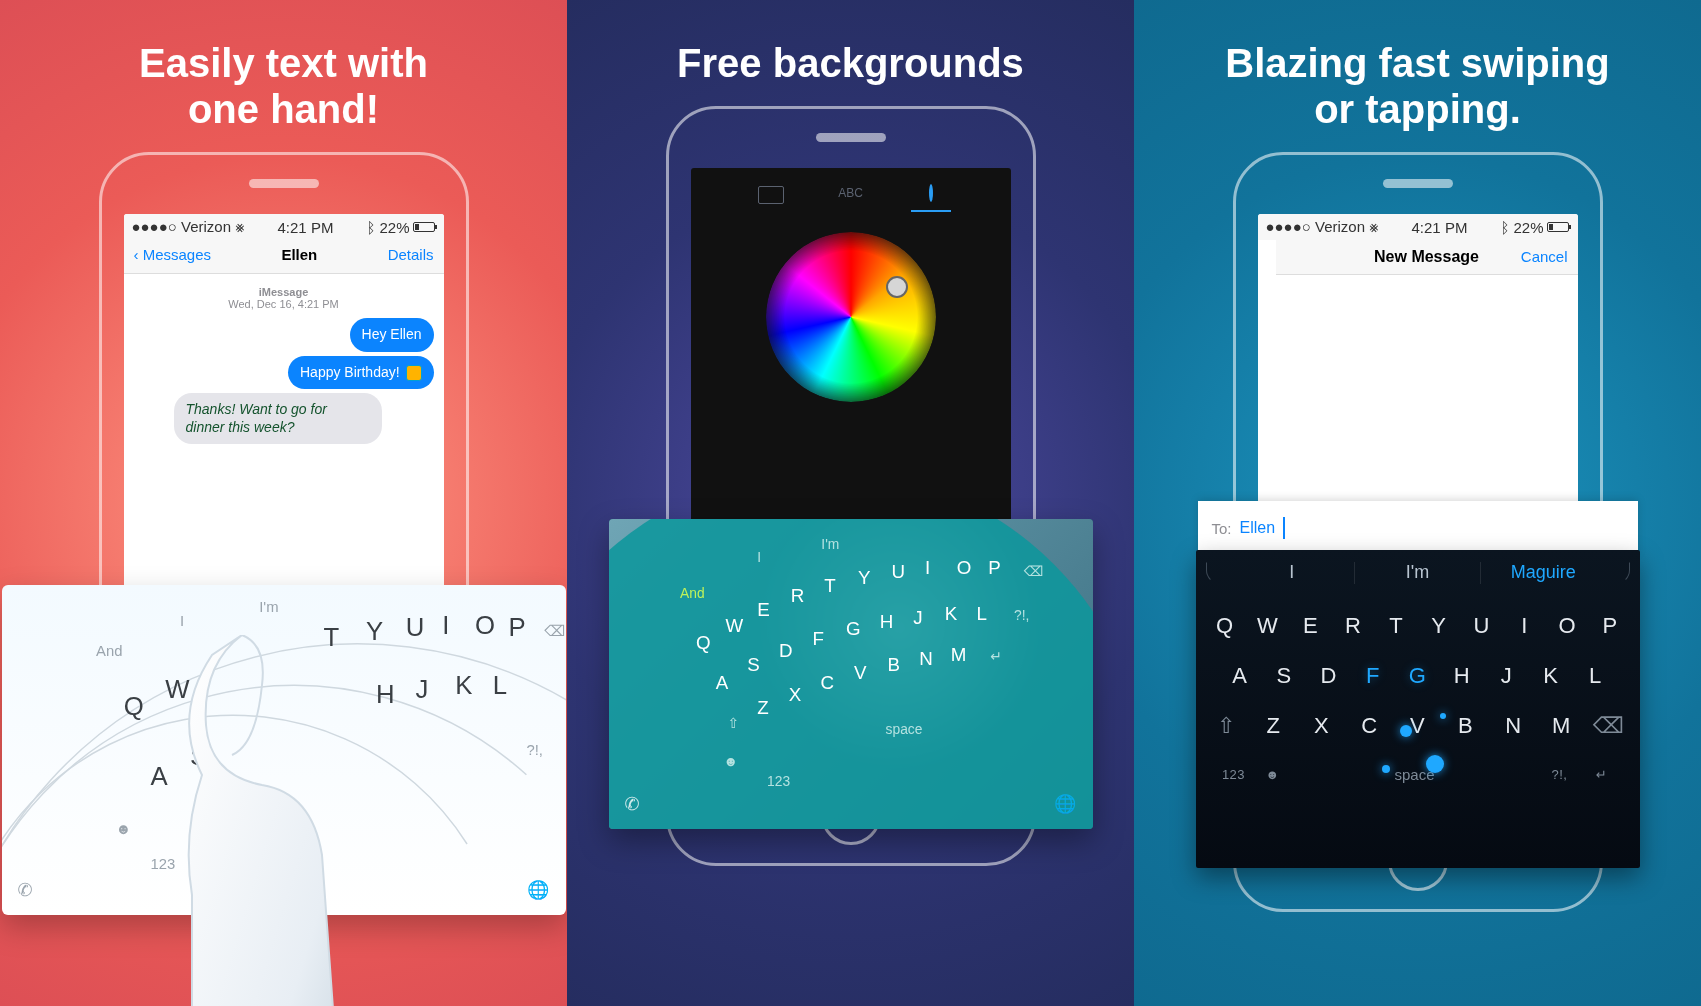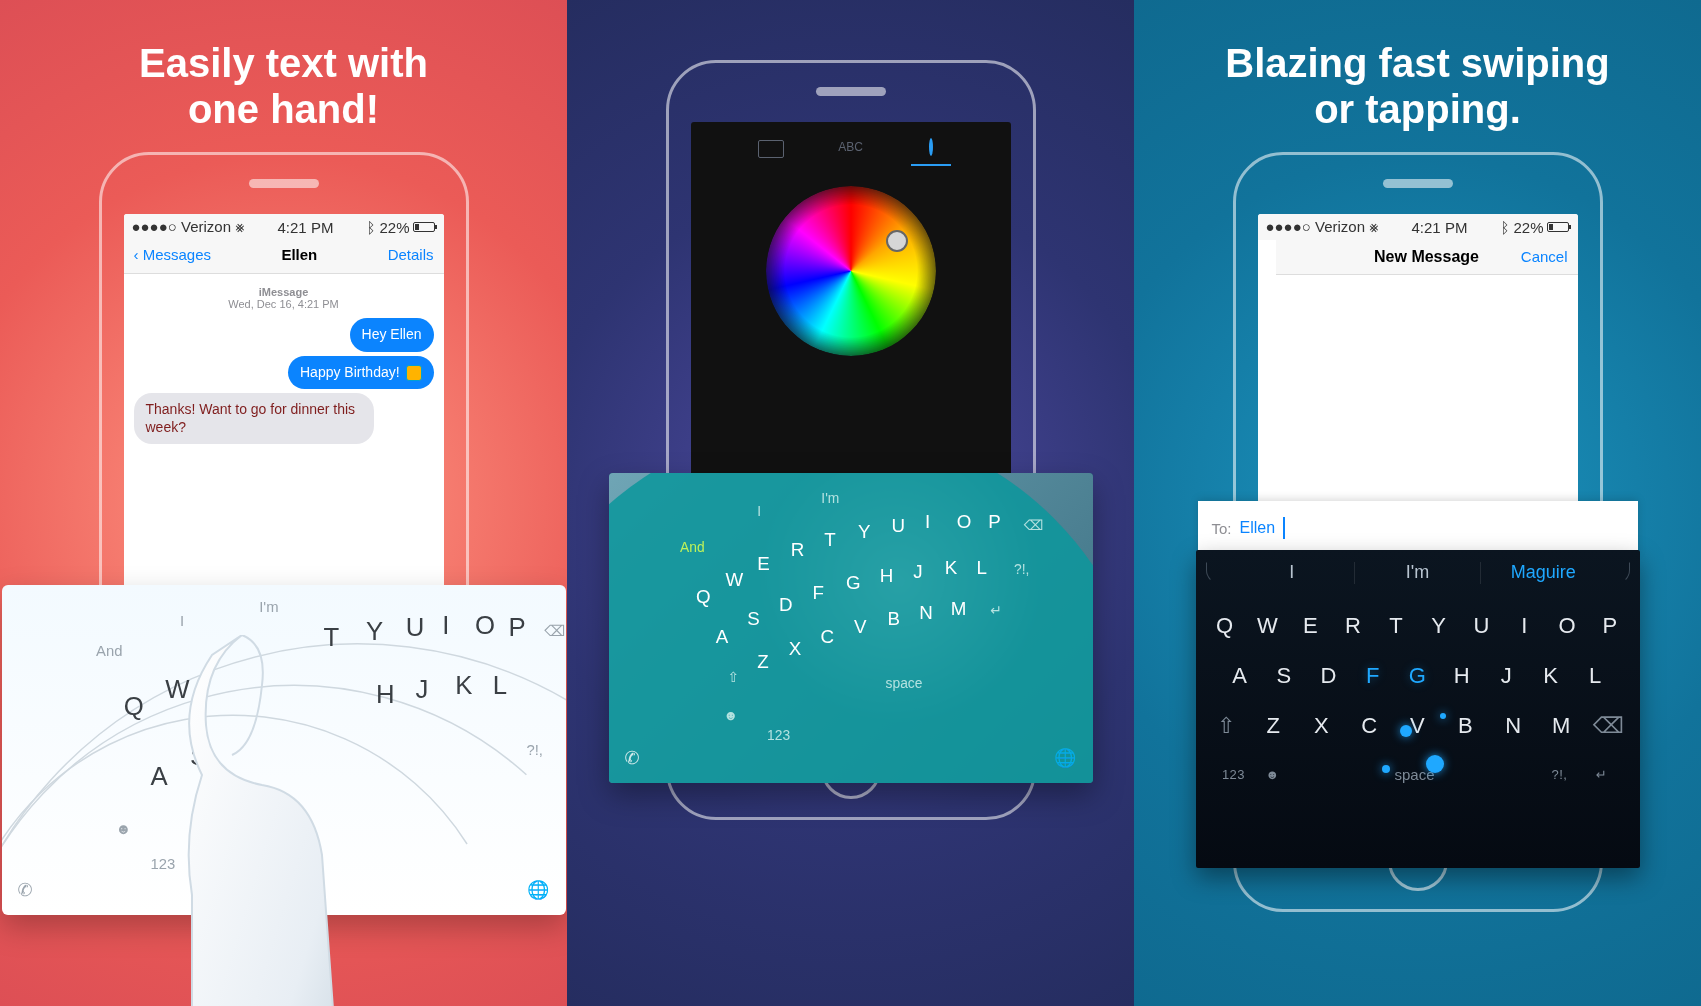--- a/index.html
+++ b/index.html
@@ -23,25 +23,25 @@
   .status-right { display: flex; gap: 4px; align-items: center; }
   .bat { width: 22px; height: 10px; border: 1px solid #333; border-radius: 2px; position: relative; }
   .bat::after { content: ''; position: absolute; right: -3px; top: 2px; width: 2px; height: 4px; background: #333; }
   .bat-fill { position: absolute; left: 1px; top: 1px; height: 6px; width: 4px; background: #333; }
   .nav { display: flex; justify-content: space-between; align-items: center; padding: 6px 10px 10px; font-size: 15px; background: #f7f7f7; border-bottom: 1px solid #ddd; }
   .nav-back { color: #0a84ff; font-weight: 500; }
   .nav-title { font-weight: 600; }
   .nav-right { color: #0a84ff; }
   .thread-meta { text-align: center; font-size: 11px; color: #8e8e93; padding: 12px 0 6px; }
   .thread-meta div:first-child { font-weight: 600; }
-  .bubble-row { display: flex; padding: 2px 10px; }
+  .bubble-row { display: flex; padding: 2px 10px; margin-left: 40px; }
   .bubble { padding: 8px 12px; border-radius: 18px; font-size: 14px; max-width: 80%; line-height: 1.25; }
   .out { justify-content: flex-end; }
   .out .bubble { background: #0b84fe; color: #fff; }
-  .in .bubble { background: #e5e5ea; color: #7f1d1d; }
+  .in .bubble { background: #e5e5ea; color: #14532d; font-style: italic; }
   .emoji-cake { display: inline-block; width: 16px; height: 16px; background: #ffb300; border-radius: 3px; vertical-align: middle; margin-left: 2px; border: 1px solid #00a0d6; }
 
   
   .arc-kb { position: absolute; left: -100px; right: -100px; top: 430px; height: 330px; background: linear-gradient(180deg,#f3faff 0%, #ffffff 100%); border-radius: 6px; box-shadow: 0 12px 30px rgba(0,0,0,0.25); }
   .arc-svg { position: absolute; inset: 0; width: 100%; height: 100%; }
   .arc-svg text { font-size: 26px; font-weight: 500; fill: #3a3f44; font-family: inherit; }
   .arc-svg .dim { fill: #9aa4ad; font-size: 15px; }
   .kb-left-icon, .kb-right-icon { position: absolute; bottom: 14px; font-size: 18px; color: #9aa4ad; }
   .kb-left-icon { left: 16px; }
   .kb-right-icon { right: 16px; }
@@ -187,20 +187,21 @@
           </defs>
           <path d="M 60 0 Q 20 30 24 90 Q 28 140 80 150 Q 130 158 140 220 L 160 500 L 10 500 L 10 260 Q 0 200 20 140 Q -10 80 30 20 Z" fill="url(#tg)" stroke="#d0dbe4" stroke-width="2"></path>
           <path d="M 60 0 Q 85 10 80 50 Q 74 110 50 120" fill="none" stroke="#d0dbe4" stroke-width="2"></path>
         </svg>
       </div>
     </div>
   </div>
 
   <div class="panel panel-2">
     <div class="headline">
+      <div>Free backgrounds</div>
     </div>
     <div class="phone">
       <div class="speaker"></div>
       <div class="screen">
         <div class="tabbar">
           <div class="tab">
               <span class="box"></span>
             </div>
           <div class="tab"><span>ABC</span></div>
           <div class="tab active"><span class="circ-arrow"></span></div>

